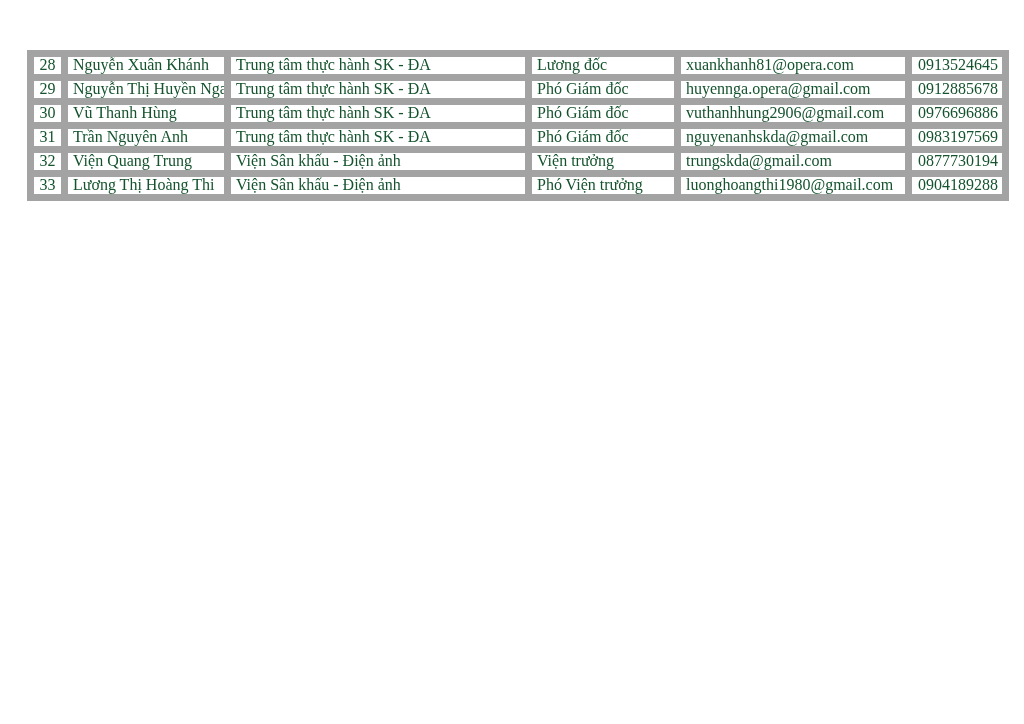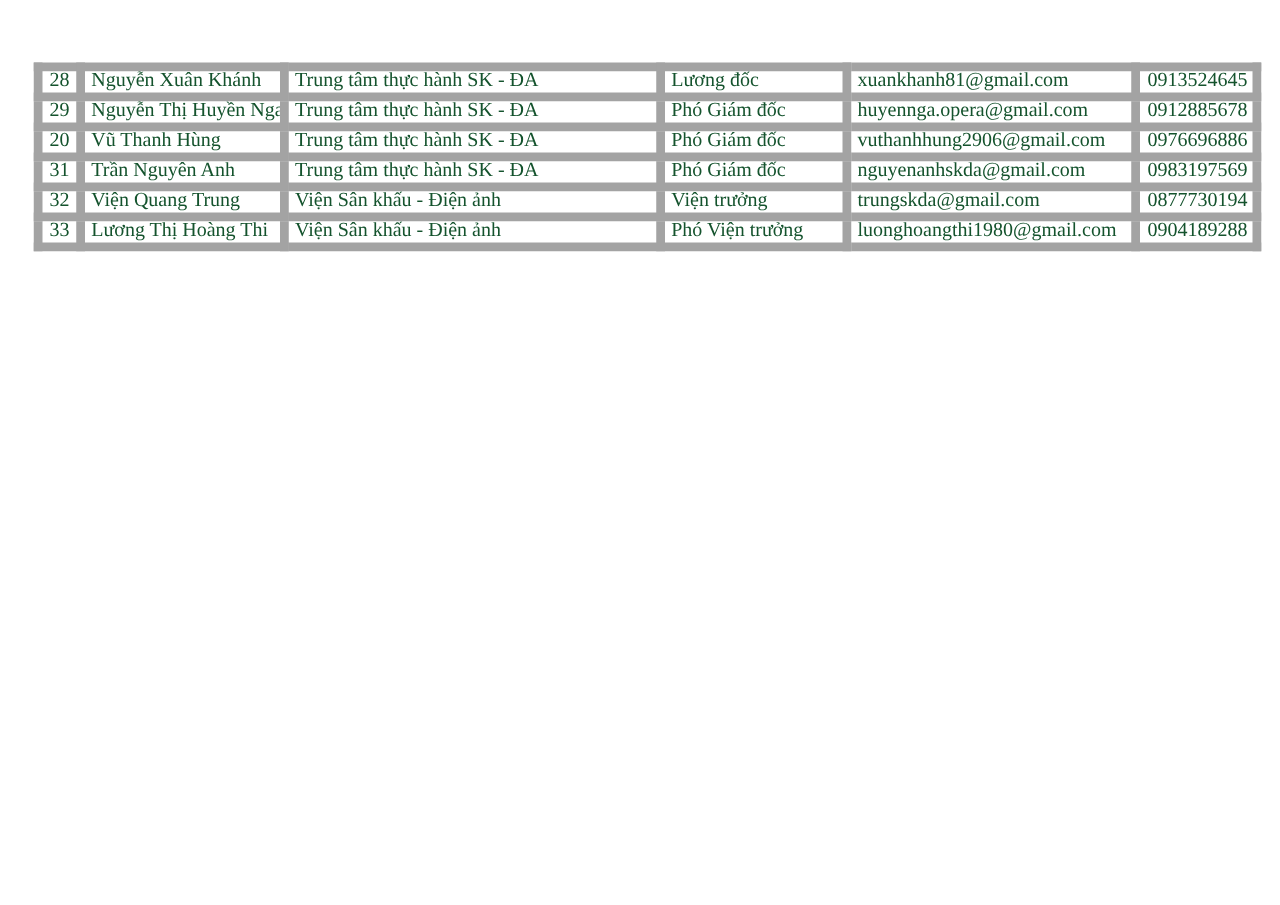--- a/index.html
+++ b/index.html
@@ -63,33 +63,33 @@
       <col class="c-pos">
       <col class="c-email">
       <col class="c-phone">
     </colgroup>
     <tbody id="table-body">
         <tr>
     <td class="col-stt">28</td>
     <td class="col-name">Nguyễn Xuân Khánh</td>
     <td class="col-department">Trung tâm thực hành SK - ĐA</td>
     <td class="col-position">Lương đốc</td>
-    <td class="col-email">xuankhanh81@gmail.com</td>
+    <td class="col-email">xuankhanh81@opera.com</td>
     <td class="col-phone">0913524645</td>
   </tr>
         <tr>
     <td class="col-stt">29</td>
     <td class="col-name">Nguyễn Thị Huyền Nga</td>
     <td class="col-department">Trung tâm thực hành SK - ĐA</td>
     <td class="col-position">Phó Giám đốc</td>
     <td class="col-email">huyennga.opera@gmail.com</td>
     <td class="col-phone">0912885678</td>
   </tr>
         <tr>
-    <td class="col-stt">20</td>
+    <td class="col-stt">30</td>
     <td class="col-name">Vũ Thanh Hùng</td>
     <td class="col-department">Trung tâm thực hành SK - ĐA</td>
     <td class="col-position">Phó Giám đốc</td>
     <td class="col-email">vuthanhhung2906@gmail.com</td>
     <td class="col-phone">0976696886</td>
   </tr>
         <tr>
     <td class="col-stt">31</td>
     <td class="col-name">Trần Nguyên Anh</td>
     <td class="col-department">Trung tâm thực hành SK - ĐA</td>

